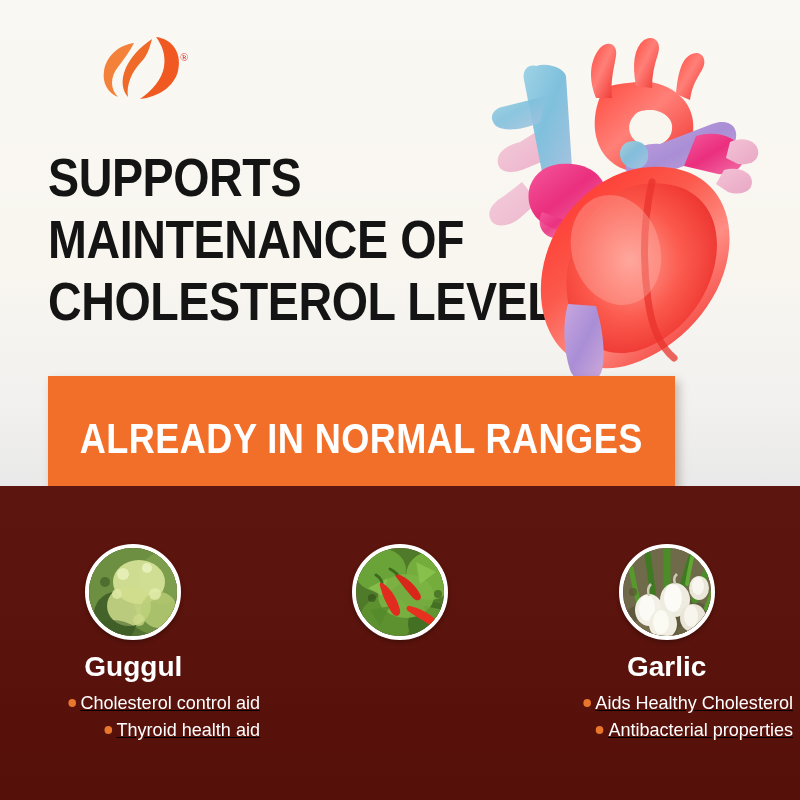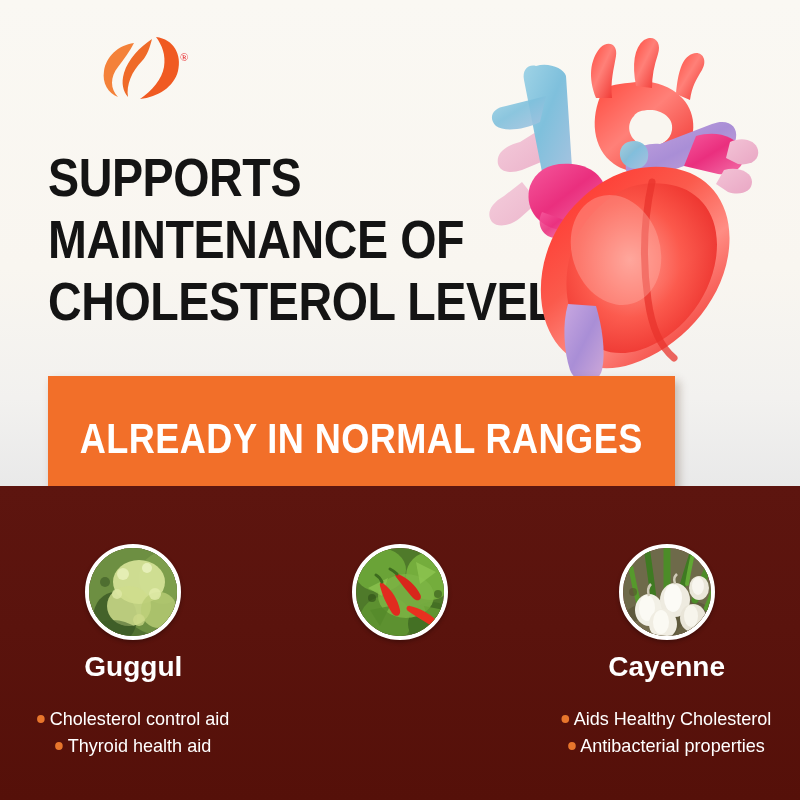--- a/index.html
+++ b/index.html
@@ -157,25 +157,26 @@
     margin-top: 12px;
     color: #ffffff;
     font-family: "Liberation Sans Narrow", "Liberation Sans", sans-serif;
     font-weight: bold;
     font-size: 28px;
     letter-spacing: 0px;
     line-height: 1.05;
   }
 
   .bullets {
-    margin-top: 24px;
+    margin-top: 8px;
     list-style: none;
     padding: 0;
     width: 100%;
-    text-align: center;
+    text-align: right;
+    text-decoration: underline;
   }
   .bullets li {
     color: #ffffff;
     font-family: "Liberation Sans Narrow", "Liberation Sans", sans-serif;
     font-size: 19px;
     line-height: 27px;
     white-space: nowrap;
     transform: scaleX(0.95);
   }
   .dot {
@@ -388,21 +389,21 @@
               <ellipse cx="68" cy="68" rx="7" ry="11" fill="#f7f5ec"></ellipse>
               <ellipse cx="76" cy="40" rx="10" ry="12" fill="#eae7da"></ellipse>
               <ellipse cx="75" cy="38" rx="6" ry="9" fill="#f8f6ef"></ellipse>
               <path d="M26 48 C24 42 26 38 28 36" stroke="#cfcab8" stroke-width="2.5" fill="none"></path>
               <path d="M52 36 C50 30 52 28 54 26" stroke="#cfcab8" stroke-width="2.5" fill="none"></path>
             </g>
             <circle cx="10" cy="44" r="4" fill="#57512f" opacity="0.6"></circle>
             <circle cx="88" cy="84" r="5" fill="#57512f" opacity="0.5"></circle>
           </svg>
         </div>
-        <div class="col-title">Cayenne</div>
+        <div class="col-title">Garlic</div>
         <ul class="bullets">
           <li><span class="dot"></span><span>Aids Healthy Cholesterol</span></li>
           <li><span class="dot"></span><span>Antibacterial properties</span></li>
         </ul>
       </div>
 
     </div>
   </div>
 </div>
 

